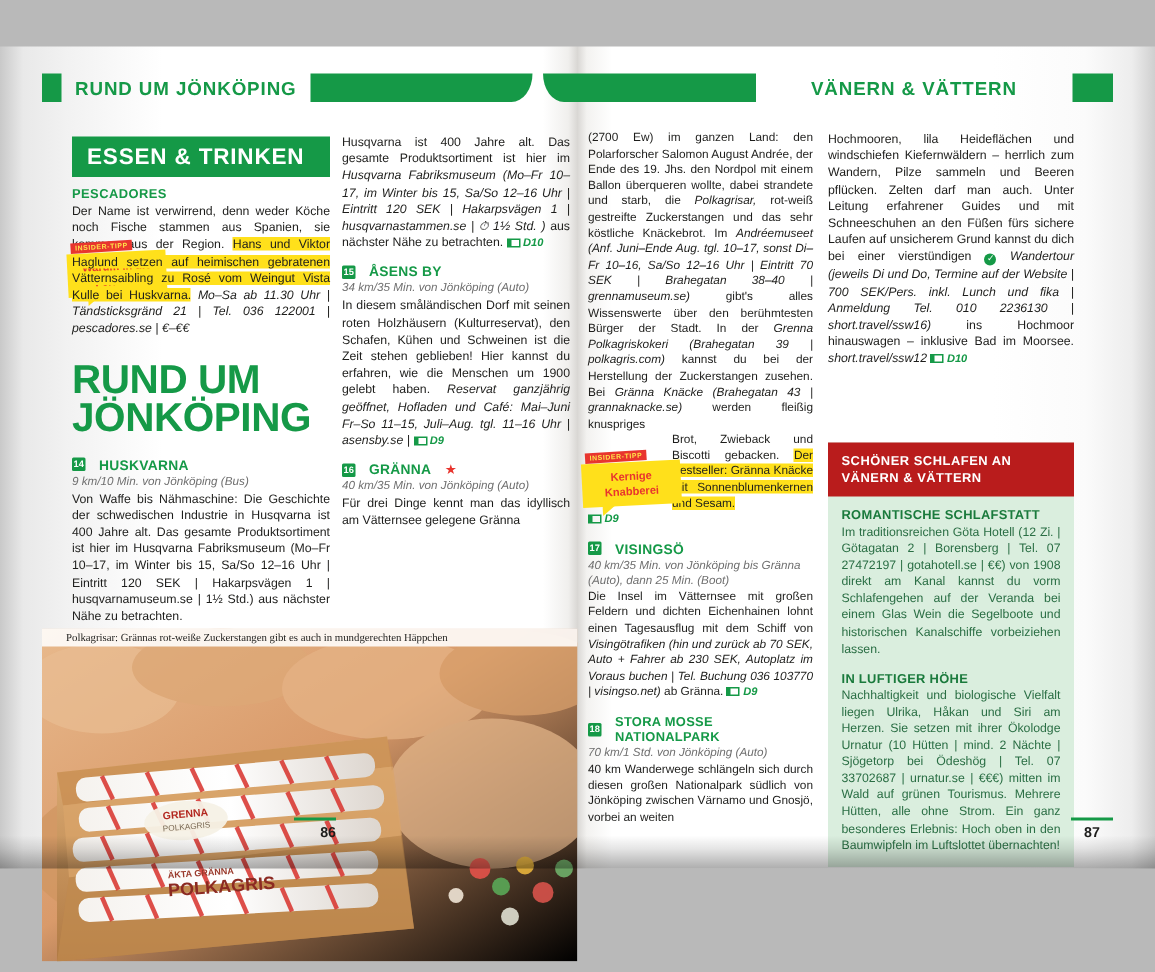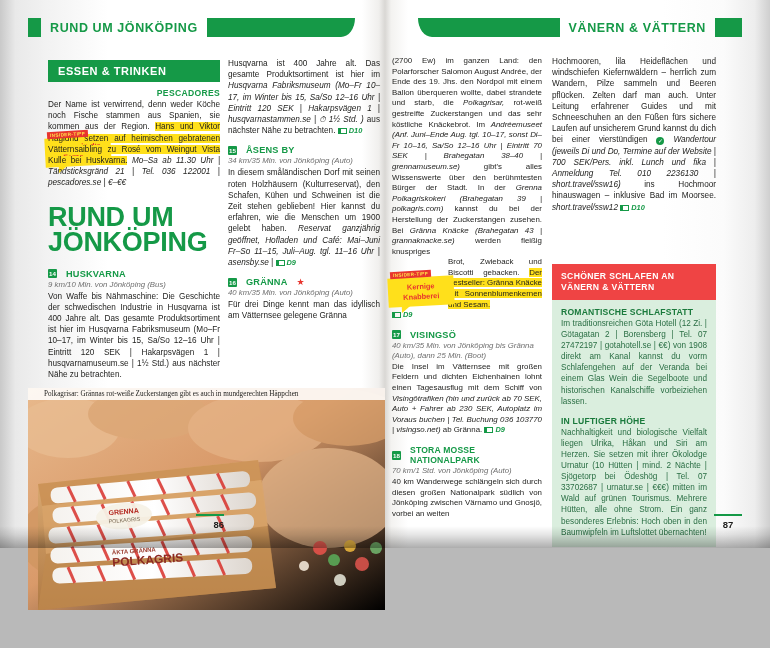--- a/index.html
+++ b/index.html
@@ -8,64 +8,65 @@
     font-family: "Liberation Sans", sans-serif;
     background: #b9b9b9;
     overflow: hidden;
   }
   #spread {
     position: relative;
     width: 770px; height: 548px;
     background: linear-gradient(90deg,#c9c9c9 0%, #e9e9e9 2%, #f2f2f2 6%, #ffffff 14%,
                 #ffffff 47%, #f0efed 49.2%, #d9d7d4 50%, #f3f2f0 50.8%, #ffffff 53%,
                 #ffffff 86%, #fbfbfb 94%, #ededed 98%, #cfcfcf 100%);
+    margin-top: 31px;
   }
   
   #spread::after{
     content:"";
     position:absolute; left:0; right:0; bottom:0; height:22px;
     background: linear-gradient(180deg, rgba(0,0,0,0) 0%, rgba(0,0,0,0.10) 40%, rgba(0,0,0,0.32) 100%);
     pointer-events:none;
   }
   .page { position: absolute; top: 0; height: 648px; }
   #page-left  { left: 28px;  width: 357px; }
   #page-right { left: 387px; width: 355px; }
 
   
   .runhead { position: absolute; top: 18px; height: 19px; display:flex; align-items:center; }
   .rh-text  { font-weight: bold; font-size: 12.5px; letter-spacing: .6px; color: #159947;
               text-transform: uppercase; white-space: nowrap; }
   #rh-left  { left: 28px; }
   #rh-left .rh-sq { width: 13px; height: 19px; background:#159947; margin-right: 9px; }
   #rh-left .rh-tail { width: 148px; height: 19px; margin-left: 9px;
       background:#159947; border-bottom-right-radius: 14px 19px; }
-  #rh-right { right: 28px; flex-direction: row; }
+  #rh-right { right: 28px; flex-direction: row; gap: 28px; }
   #rh-right .rh-lead { width: 142px; height: 19px; margin-right: 9px; background:#159947;
       border-bottom-left-radius: 14px 19px; }
   #rh-right .rh-sq { width: 27px; height: 19px; background:#159947; margin-left: 9px; }
 
   
   .col { position: absolute; top: 54px; width: 105px; }
   #c1 { left: 48px;  width: 172px; top: 60px; }
   #c2 { left: 228px; width: 152px; top: 58px; }
   #c3 { left: 392px; width: 150px; top: 56px; }
   #c4 { left: 552px; width: 164px; top: 56px; }
 
   .body { font-size: 8.2px; line-height: 11.2px; text-align: justify; color:#1d1d1b;
           hyphens: auto; }
   .body.small { font-size: 7.9px; line-height: 10.6px; }
   .ital { font-style: italic; }
   .cond { font-stretch: condensed; }
 
   
-  .banner { background:#159947; color:#fff; font-weight:bold; font-size:11px;
+  .banner { background:#159947; color:#fff; font-weight:bold; font-size:15px;
             letter-spacing:.55px; padding:5px 9px 5px 10px; text-transform:uppercase;
             margin-bottom:6px; }
   .sub-green { color:#159947; font-weight:bold; font-size:8.6px; letter-spacing:.3px;
-               text-transform:uppercase; margin-bottom:1px;text-align:right; }
+               text-transform:uppercase; margin-bottom:1px; }
 
   
   .bighead { color:#159947; font-weight:bold; font-size:27px; line-height:25px;
              letter-spacing:-.3px; text-transform:uppercase; margin:16px 0 14px 0; }
 
   
   .poi { display:flex; align-items:center; gap:9px; margin-top:9px; margin-bottom:1px; }
   .pin { display:inline-block; min-width:9px; height:9px; background:#159947; color:#fff;
          font-size:6.2px; font-weight:bold; line-height:9px; text-align:center;
          padding:0 1px; border-radius:1px; }
@@ -96,21 +97,21 @@
 
   
   #photo { position:absolute; left:28px; top:388px; width:357px; height:222px; overflow:hidden; }
   .capbar { position:absolute; left:0; top:0; width:100%;
             background:rgba(255,255,255,.88); color:#1d1d1b; font-size:7.2px;
             padding:2px 5px 2px 16px; white-space:nowrap; z-index:5;font-family:Liberation Serif, serif; }
 
   
   .infobox { position:absolute; left:552px; top:264px; width:164px;
              background:#daeede; border:0; }
-  .infobox .ib-head { background:#ef4444; color:#fff; font-weight:bold; font-size:8.6px;
+  .infobox .ib-head { background:#b91c1c; color:#fff; font-weight:bold; font-size:8.6px;
              line-height:11px; letter-spacing:.35px; padding:7px 8px 7px 9px; text-transform:uppercase; }
   .infobox .ib-body { padding:7px 9px 9px 9px; }
   .ib-sub { color:#1a7a3c; font-weight:bold; font-size:8.6px; letter-spacing:.2px;
             text-transform:uppercase; margin-bottom:1px; }
   .ib-body p { font-size:8.2px; line-height:11.1px; text-align:justify; color:#2a6e44; }
   .ib-body p + .ib-sub { margin-top:9px; }
 
   
   .folio { position:absolute; bottom:18px; font-weight:bold; font-size:9.5px; color:#1d1d1b; }
   .folio .rule { height:2px; background:#159947; margin-bottom:3px; }

